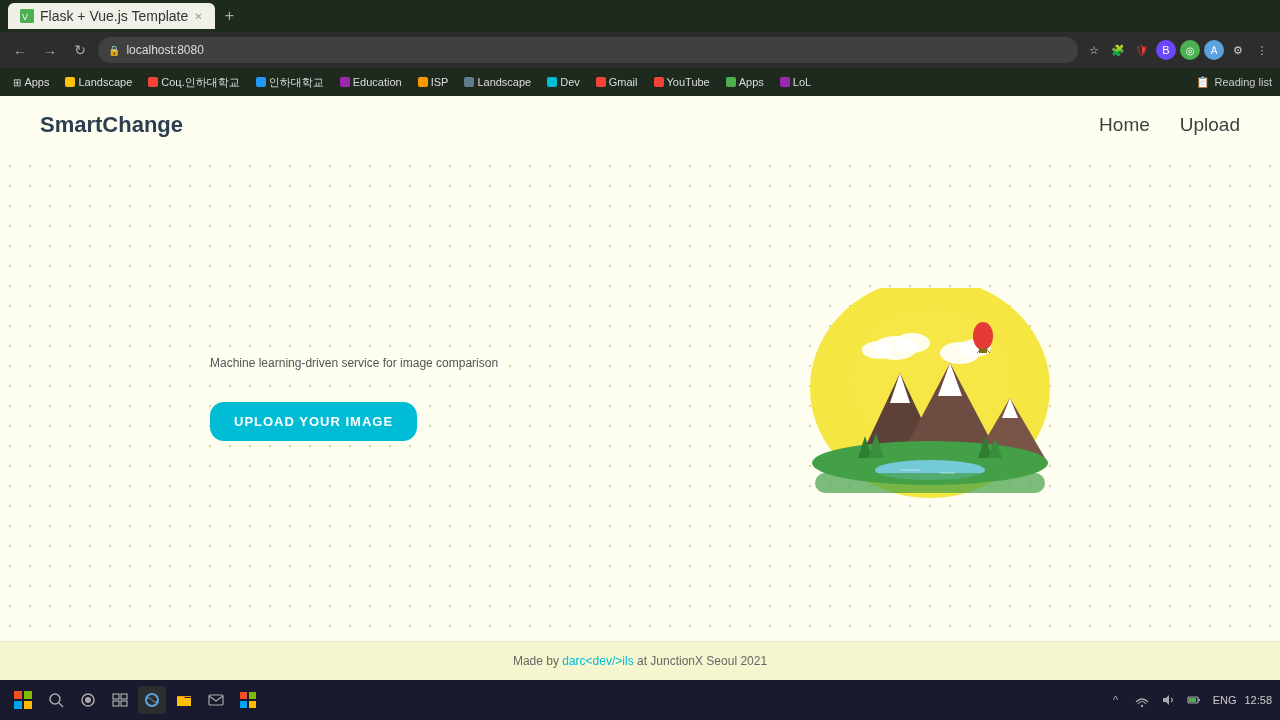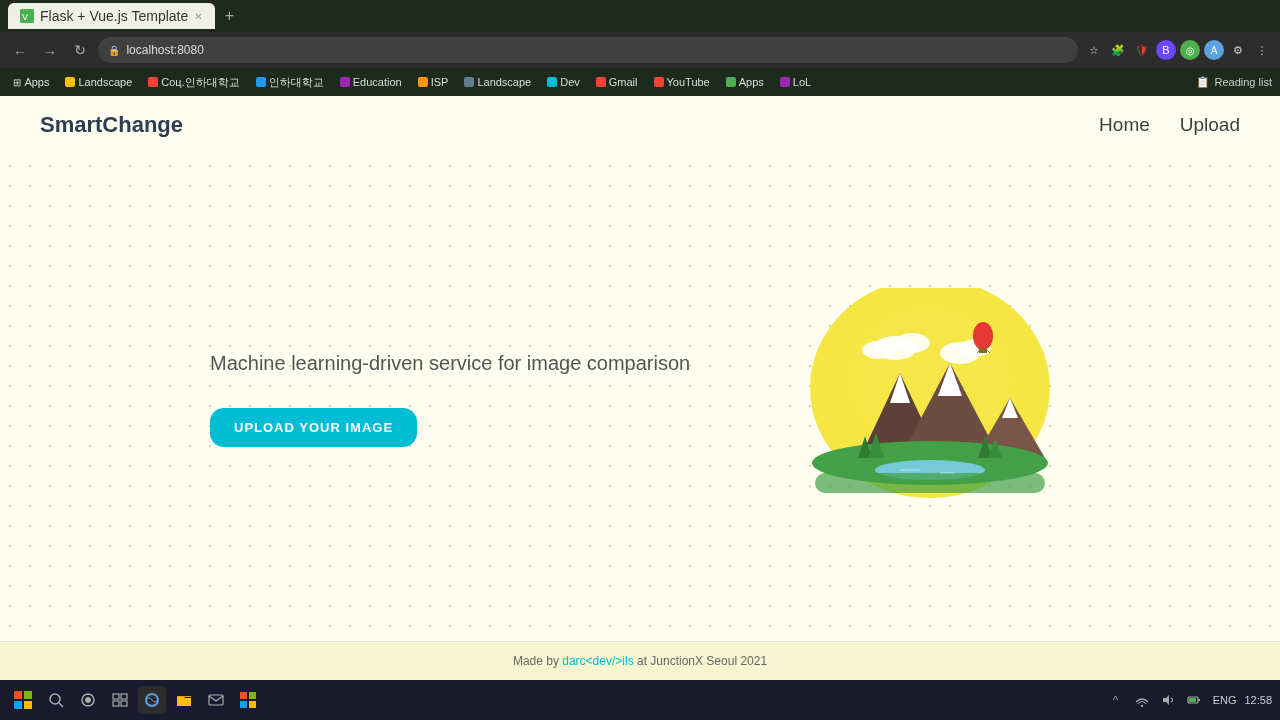--- a/index.html
+++ b/index.html
@@ -190,21 +190,21 @@
       max-width: 500px;
     }
     .hero-title {
       font-size: 46px;
       font-weight: bold;
       color: #2c3e50;
       line-height: 1.15;
       margin-bottom: 20px;
     }
     .hero-subtitle {
-      font-size: 20px;
+      font-size: 12px;
       color: #555;
       margin-bottom: 30px;
       line-height: 1.5;
     }
     .upload-btn {
       background: #00bcd4;
       color: white;
       border: none;
       padding: 12px 24px;
       font-size: 13px;

